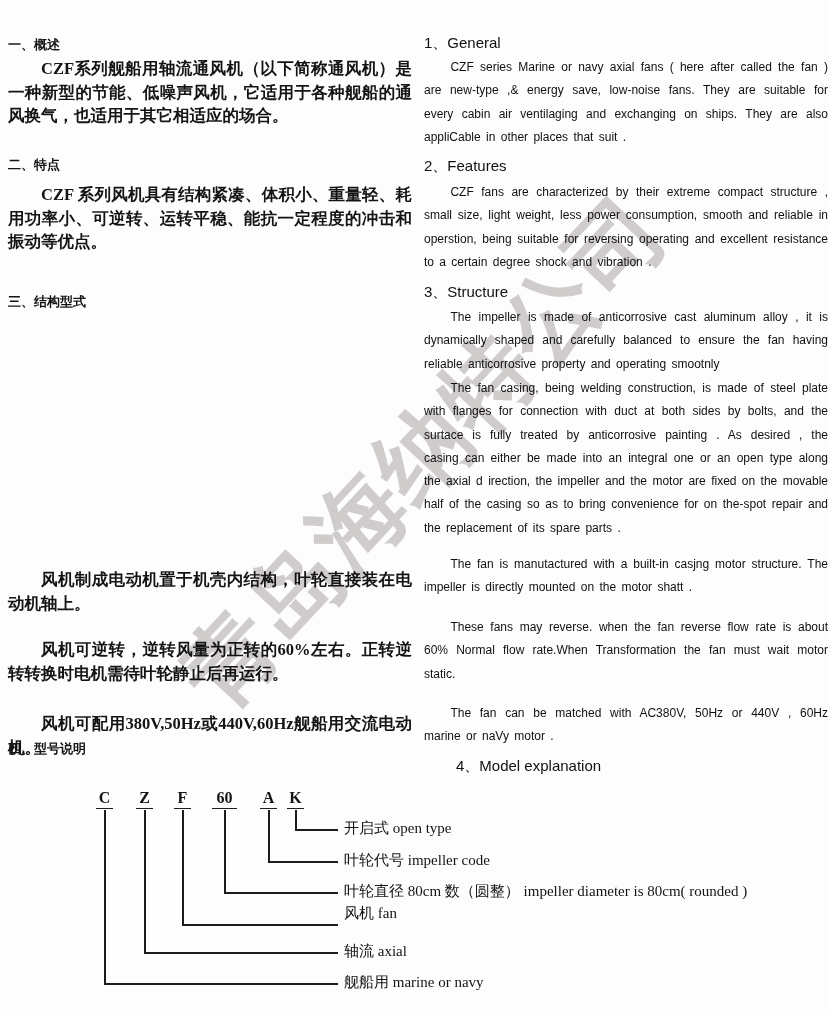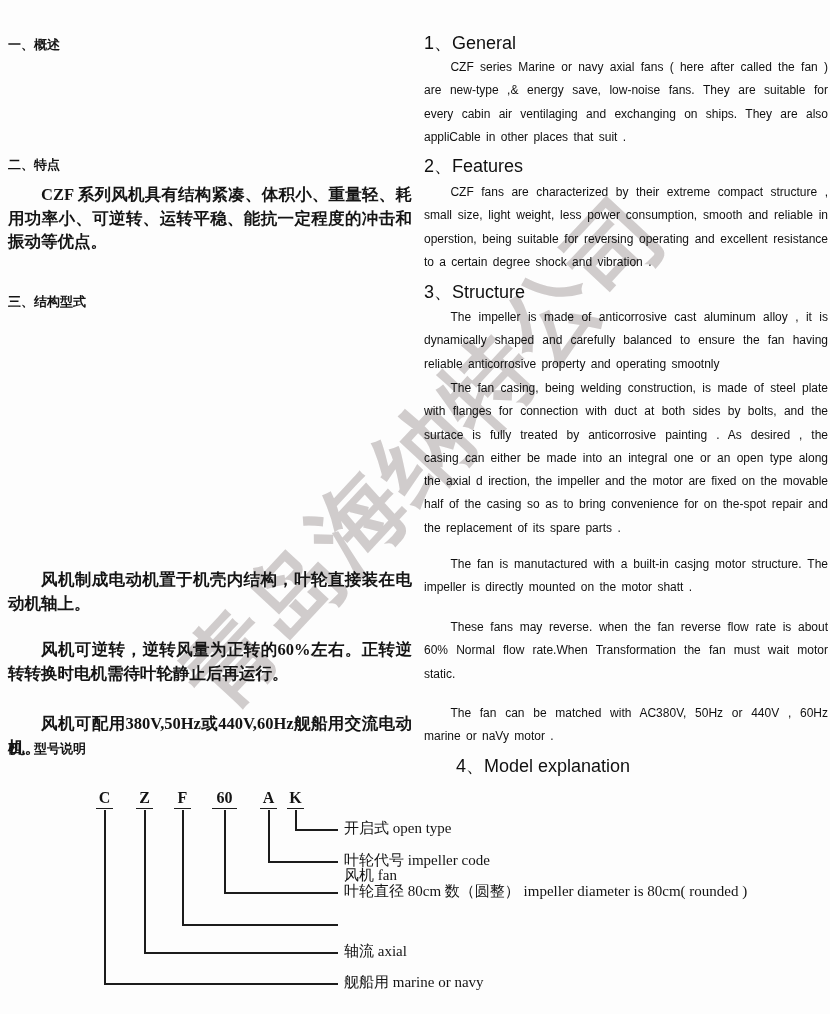--- a/index.html
+++ b/index.html
@@ -25,21 +25,21 @@
   }
   .zh-p {
     position:absolute; left:8px; width:404px;
     font-size:16.5px; font-weight:700; line-height:23.6px;
     text-align:justify; text-indent:2em; color:#141414;
   }
   
   .en-h {
     position:absolute; left:424px; width:404px;
     font-family:"Liberation Sans", sans-serif;
-    font-size:18px; line-height:22px; color:#101010;
+    font-size:15px; line-height:22px; color:#101010;
   }
   .en-h.indent { padding-left:32px; }
   .en-p {
     position:absolute; left:424px; width:404px;
     font-family:"Liberation Sans", sans-serif;
     font-size:12px; line-height:23.3px; word-spacing:2px;
     text-align:justify; text-indent:2.2em; color:#101010;
   }
   
   .code-letter {
@@ -57,20 +57,21 @@
   }
 </style>
 </head>
 <body>
 
 <div class="page">
 
   <div class="wm">青岛海纳特公司</div>
 
   <div class="zh-h" style="top:34px">一、概述</div>
+  <div class="zh-p" style="top:57px">CZF系列舰船用轴流通风机（以下简称通风机）是一种新型的节能、低噪声风机，它适用于各种舰船的通风换气，也适用于其它相适应的场合。</div>
 
   <div class="zh-h" style="top:154px">二、特点</div>
   <div class="zh-p" style="top:183px">CZF 系列风机具有结构紧凑、体积小、重量轻、耗用功率小、可逆转、运转平稳、能抗一定程度的冲击和振动等优点。</div>
 
   <div class="zh-h" style="top:291px">三、结构型式</div>
   <div class="zh-p" style="top:568px">风机制成电动机置于机壳内结构，叶轮直接装在电动机轴上。</div>
   <div class="zh-p" style="top:638px">风机可逆转，逆转风量为正转的60%左右。正转逆转转换时电机需待叶轮静止后再运行。</div>
   <div class="zh-p" style="top:712px">风机可配用380V,50Hz或440V,60Hz舰船用交流电动机。</div>
 
   <div class="zh-h" style="top:738px">四、型号说明</div>
@@ -107,17 +108,17 @@
   <div class="hline" style="left:295px; top:829px; width:43px"></div>
   <div class="hline" style="left:268px; top:861px; width:70px"></div>
   <div class="hline" style="left:224px; top:892px; width:114px"></div>
   <div class="hline" style="left:182px; top:924px; width:156px"></div>
   <div class="hline" style="left:144px; top:952px; width:194px"></div>
   <div class="hline" style="left:104px; top:983px; width:234px"></div>
 
   <div class="diag-label" style="top:819px">开启式 open type</div>
   <div class="diag-label" style="top:851px">叶轮代号 impeller code</div>
   <div class="diag-label" style="top:882px">叶轮直径 80cm 数（圆整）  impeller diameter is 80cm( rounded )</div>
-  <div class="diag-label" style="top:866px">风机 fan</div>
+  <div class="diag-label" style="top:904px">风机 fan</div>
   <div class="diag-label" style="top:942px">轴流 axial</div>
   <div class="diag-label" style="top:973px">舰船用  marine or navy</div>
 
 </div>
 
 </body></html>

